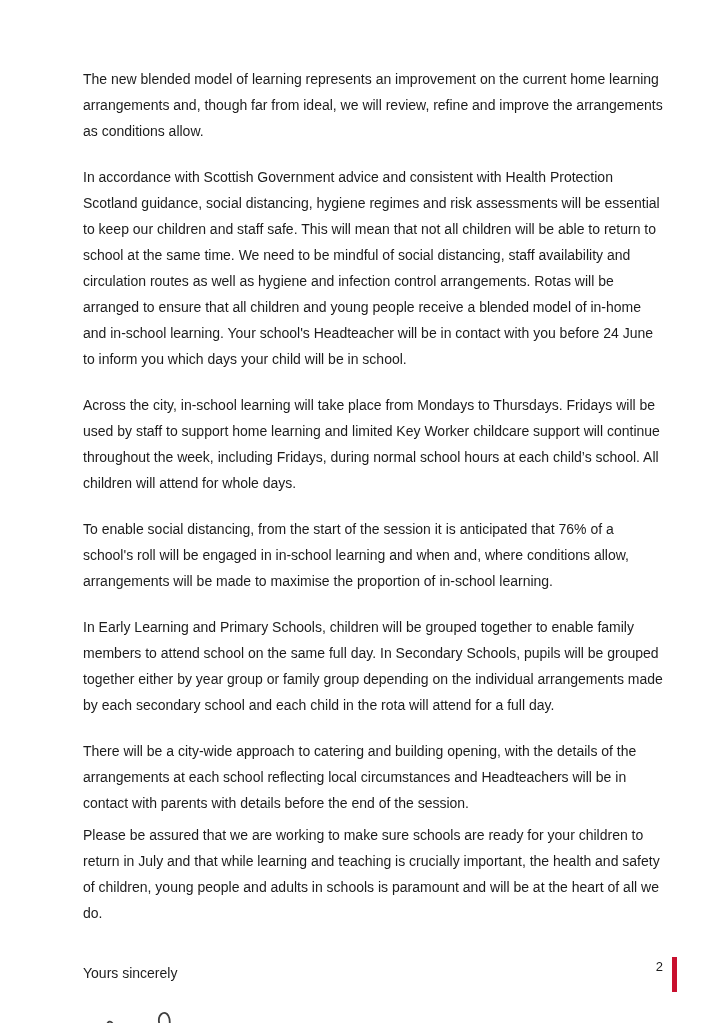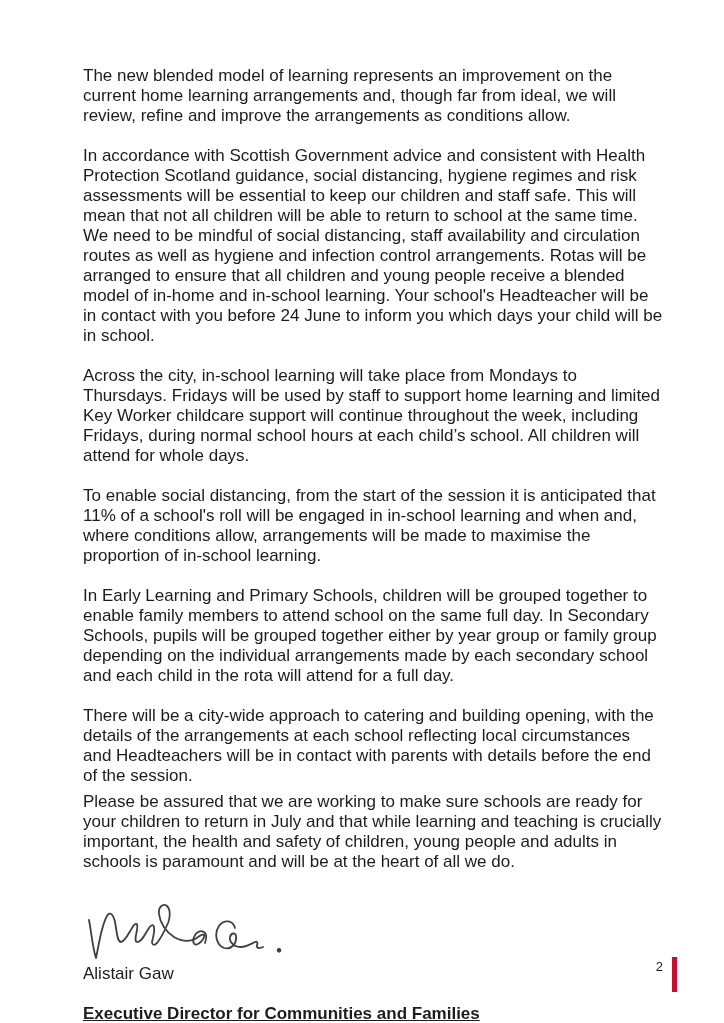--- a/index.html
+++ b/index.html
@@ -17,22 +17,22 @@
     overflow: hidden;
   }
   .content {
     position: absolute;
     left: 83px;
     top: 66px;
     width: 580px;
   }
   .content p {
     margin: 0 0 20px 0;
-    font-size: 17px;
-    line-height: 20px;
+    font-size: 14px;
+    line-height: 26px;
     color: #1c1c1c;
   }
   .content p.tight {
     margin-bottom: 6px;
   }
   .closing {
     margin-top: 34px !important;
     margin-bottom: 0 !important;
   }
   .signature-block {
@@ -73,25 +73,26 @@
   }
 </style>
 </head>
 <body>
 
 <div class="page">
   <div class="content">
     <p>The new blended model of learning represents an improvement on the current home learning arrangements and, though far from ideal, we will review, refine and improve the arrangements as conditions allow.</p>
     <p>In accordance with Scottish Government advice and consistent with Health Protection Scotland guidance, social distancing, hygiene regimes and risk assessments will be essential to keep our children and staff safe. This will mean that not all children will be able to return to school at the same time. We need to be mindful of social distancing, staff availability and circulation routes as well as hygiene and infection control arrangements. Rotas will be arranged to ensure that all children and young people receive a blended model of in-home and in-school learning. Your school's Headteacher will be in contact with you before 24 June to inform you which days your child will be in school.</p>
     <p>Across the city, in-school learning will take place from Mondays to Thursdays. Fridays will be used by staff to support home learning and limited Key Worker childcare support will continue throughout the week, including Fridays, during normal school hours at each child’s school. All children will attend for whole days.</p>
-    <p>To enable social distancing, from the start of the session it is anticipated that 11% of a school's roll will be engaged in in-school learning and when and, where conditions allow, arrangements will be made to maximise the proportion of in-school learning.</p>
+    <p>To enable social distancing, from the start of the session it is anticipated that 76% of a school's roll will be engaged in in-school learning and when and, where conditions allow, arrangements will be made to maximise the proportion of in-school learning.</p>
     <p>In Early Learning and Primary Schools, children will be grouped together to enable family members to attend school on the same full day.  In Secondary Schools, pupils will be grouped together either by year group or family group depending on the individual arrangements made by each secondary school and each child in the rota will attend for a full day.</p>
     <p class="tight">There will be a city-wide approach to catering and building opening, with the details of the arrangements at each school reflecting local circumstances and Headteachers will be in contact with parents with details before the end of the session.</p>
     <p>Please be assured that we are working to make sure schools are ready for your children to return in July and that while learning and teaching is crucially important, the health and safety of children, young people and adults in schools is paramount and will be at the heart of all we do.</p>
 
+    <p class="closing">Yours sincerely</p>
 
     <div class="signature-block">
       <svg width="215" height="72" viewBox="0 0 215 72" xmlns="http://www.w3.org/2000/svg">
         <g fill="none" stroke="#404040" stroke-width="1.8" stroke-linecap="round" stroke-linejoin="round">
           <path d="M6,28 C8,38 10,58 13,66 C15,58 18,34 24,24 C27,19 30,22 32,30 C34,40 34,50 38,50 C43,49 47,38 51,33 C54,30 55,33 54,38 C53,44 51,49 54,50 C58,51 62,42 66,36 C68,33 70,32 71,35 C72,39 70,46 69,50 C69,53 71,54 74,51 C78,46 82,38 85,31 C87,26 88,18 84,14 C80,11 75,15 76,22 C77,31 83,40 91,45 C98,49 106,50 112,47 C116,45 119,41 121,43 C122,45 119,50 115,52 C111,54 109,50 111,45 C113,40 118,37 122,41 C124,43 123,48 122,51"></path>
           <path d="M152,36 C150,28 141,27 136,34 C131,41 133,53 141,56 C148,58 154,52 153,44 C152,40 148,41 147,45 C146,50 151,55 158,55 C163,55 168,52 172,50 C174,49 175,51 174,53 C173,56 176,57 180,55"></path>
           <path d="M196,57 a1.4,1.4 0 1,0 0.1,0" fill="#404040"></path>
         </g>
       </svg>
     </div>

